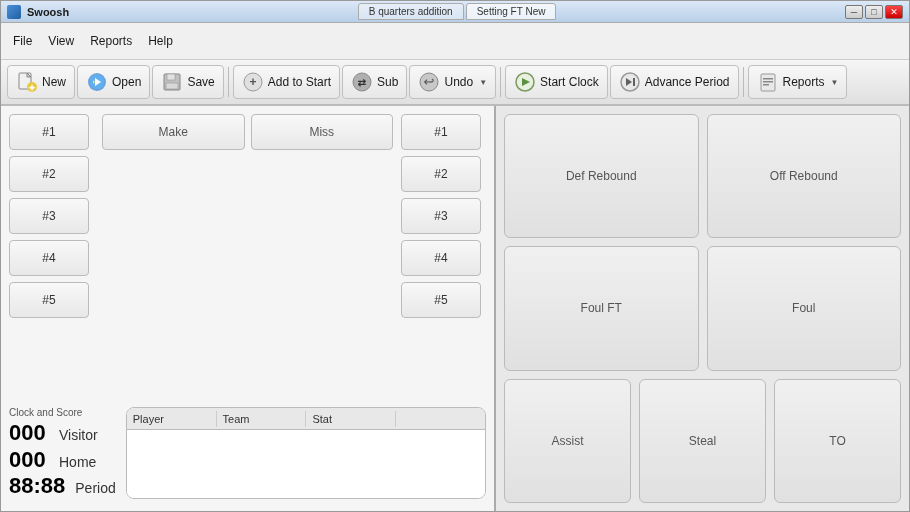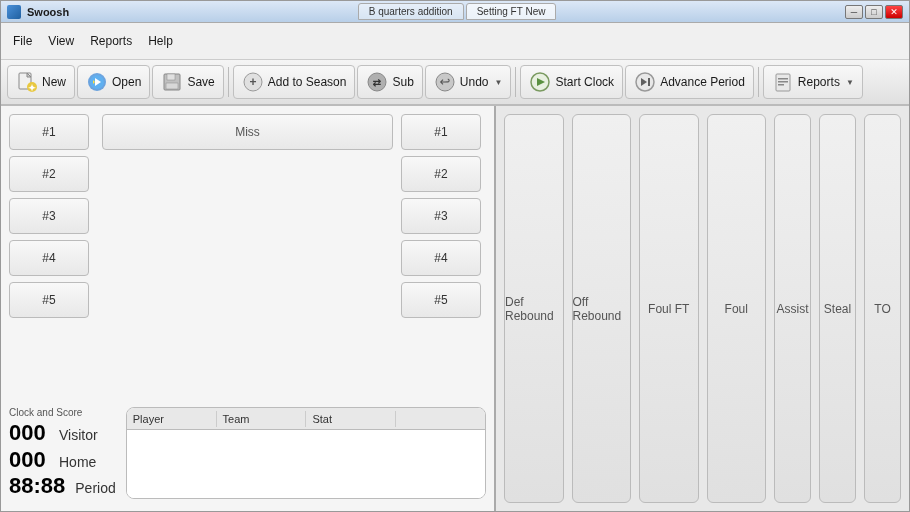--- a/index.html
+++ b/index.html
@@ -288,21 +288,21 @@
       background: white;
       height: calc(100% - 22px);
     }
 
     
     .right-panel {
       flex: 1;
       background: #e8e8e8;
       padding: 8px;
       display: flex;
-      flex-direction: row;
+      flex-direction: column;
       gap: 8px;
     }
 
     .action-row {
       display: flex;
       gap: 8px;
       flex: 1;
     }
     .action-btn {
       flex: 1;
@@ -389,21 +389,21 @@
 
     <div class="toolbar-sep"></div>
 
     <div class="toolbar-btn">
       <div class="toolbar-icon">
         <svg width="22" height="22" viewBox="0 0 22 22">
           <circle cx="11" cy="11" r="9" fill="#e0e0e0" stroke="#999" stroke-width="1"></circle>
           <text x="11" y="15" text-anchor="middle" font-size="12" fill="#555" font-weight="bold">+</text>
         </svg>
       </div>
-      <span>Add to Season</span>
+      <span>Add to Start</span>
     </div>
 
     <div class="toolbar-btn">
       <div class="toolbar-icon">
         <svg width="22" height="22" viewBox="0 0 22 22">
           <circle cx="11" cy="11" r="9" fill="#b0b0b0" stroke="#888" stroke-width="1"></circle>
           <text x="11" y="15" text-anchor="middle" font-size="10" fill="#333" font-weight="bold">⇄</text>
         </svg>
       </div>
       <span>Sub</span>
@@ -467,20 +467,23 @@
         <div class="home-team-col">
           <div class="player-btn">#1</div>
           <div class="player-btn">#2</div>
           <div class="player-btn">#3</div>
           <div class="player-btn">#4</div>
           <div class="player-btn">#5</div>
         </div>
 
         <div class="middle-col">
           <div class="make-miss-row">
+            <div class="make-btn">
+              <span>Make</span>
+            </div>
             <div class="miss-btn">
               <span>Miss</span>
             </div>
           </div>
           <div class="spacer-row"></div>
           <div class="spacer-row"></div>
           <div class="spacer-row"></div>
           <div class="spacer-row"></div>
         </div>
 

